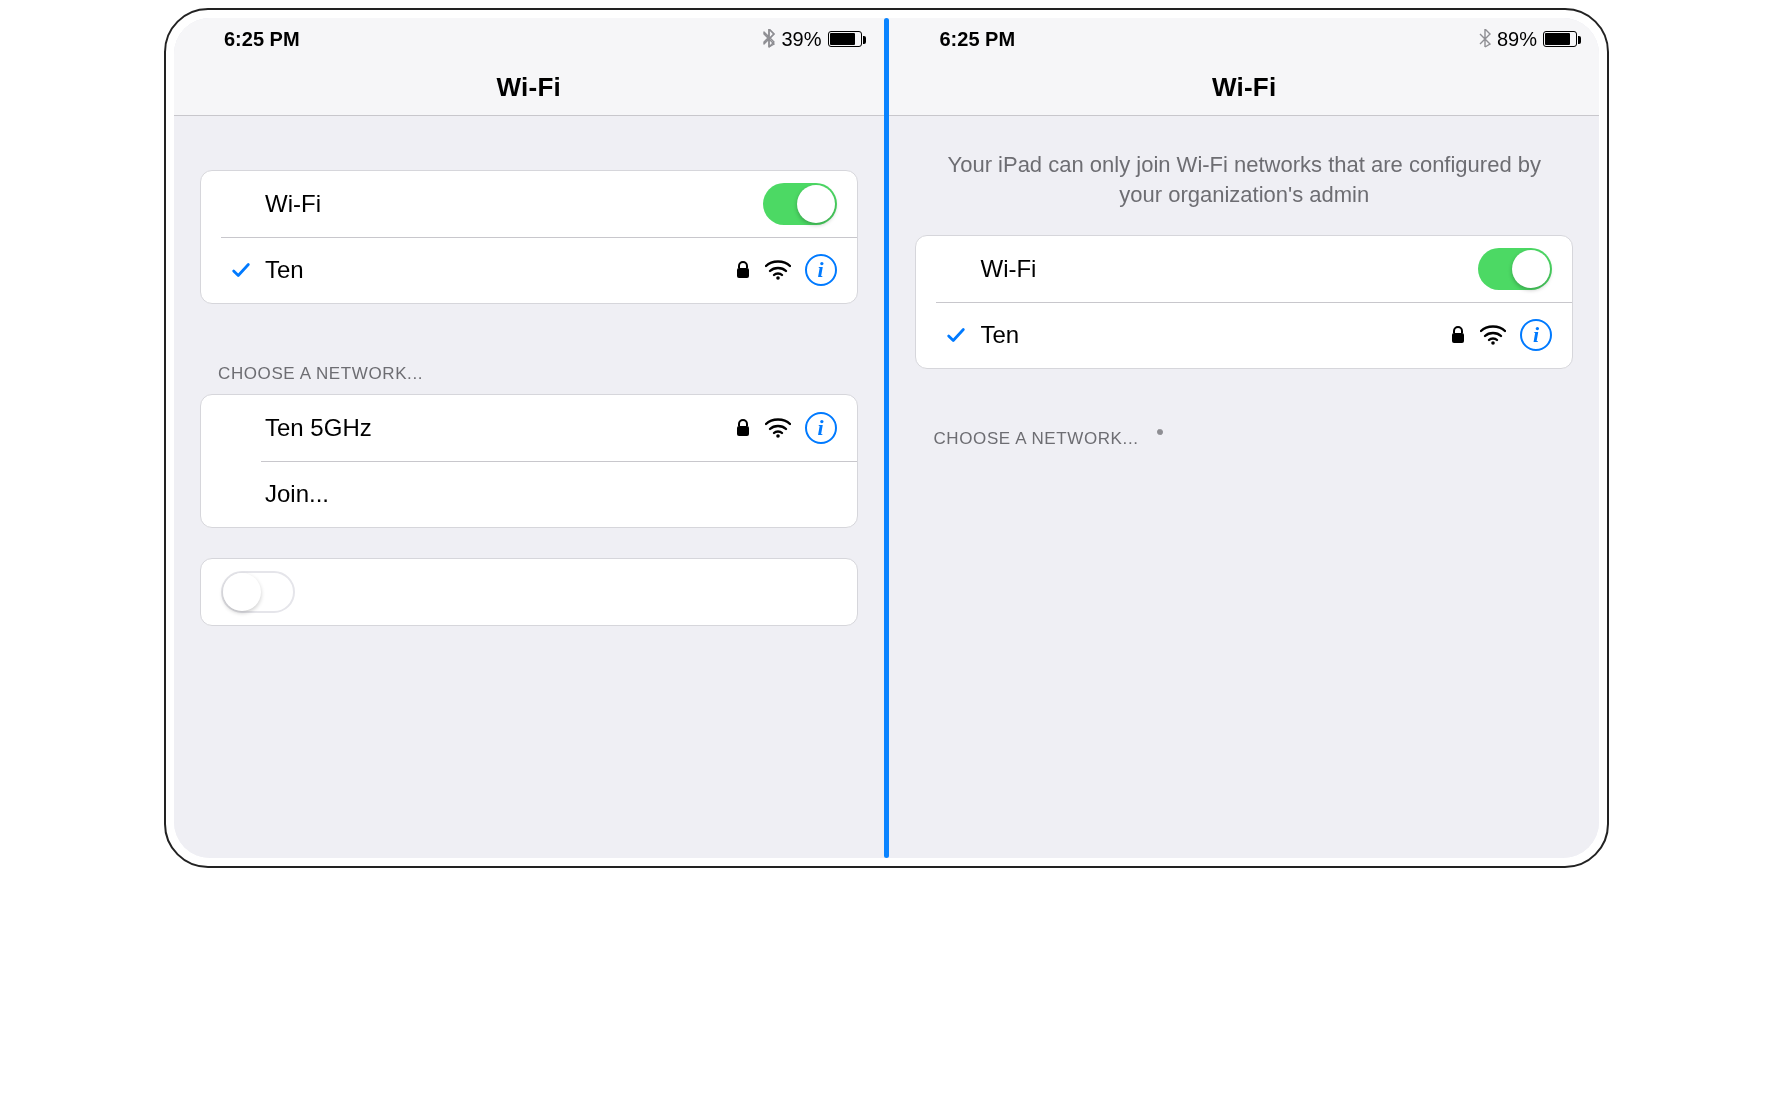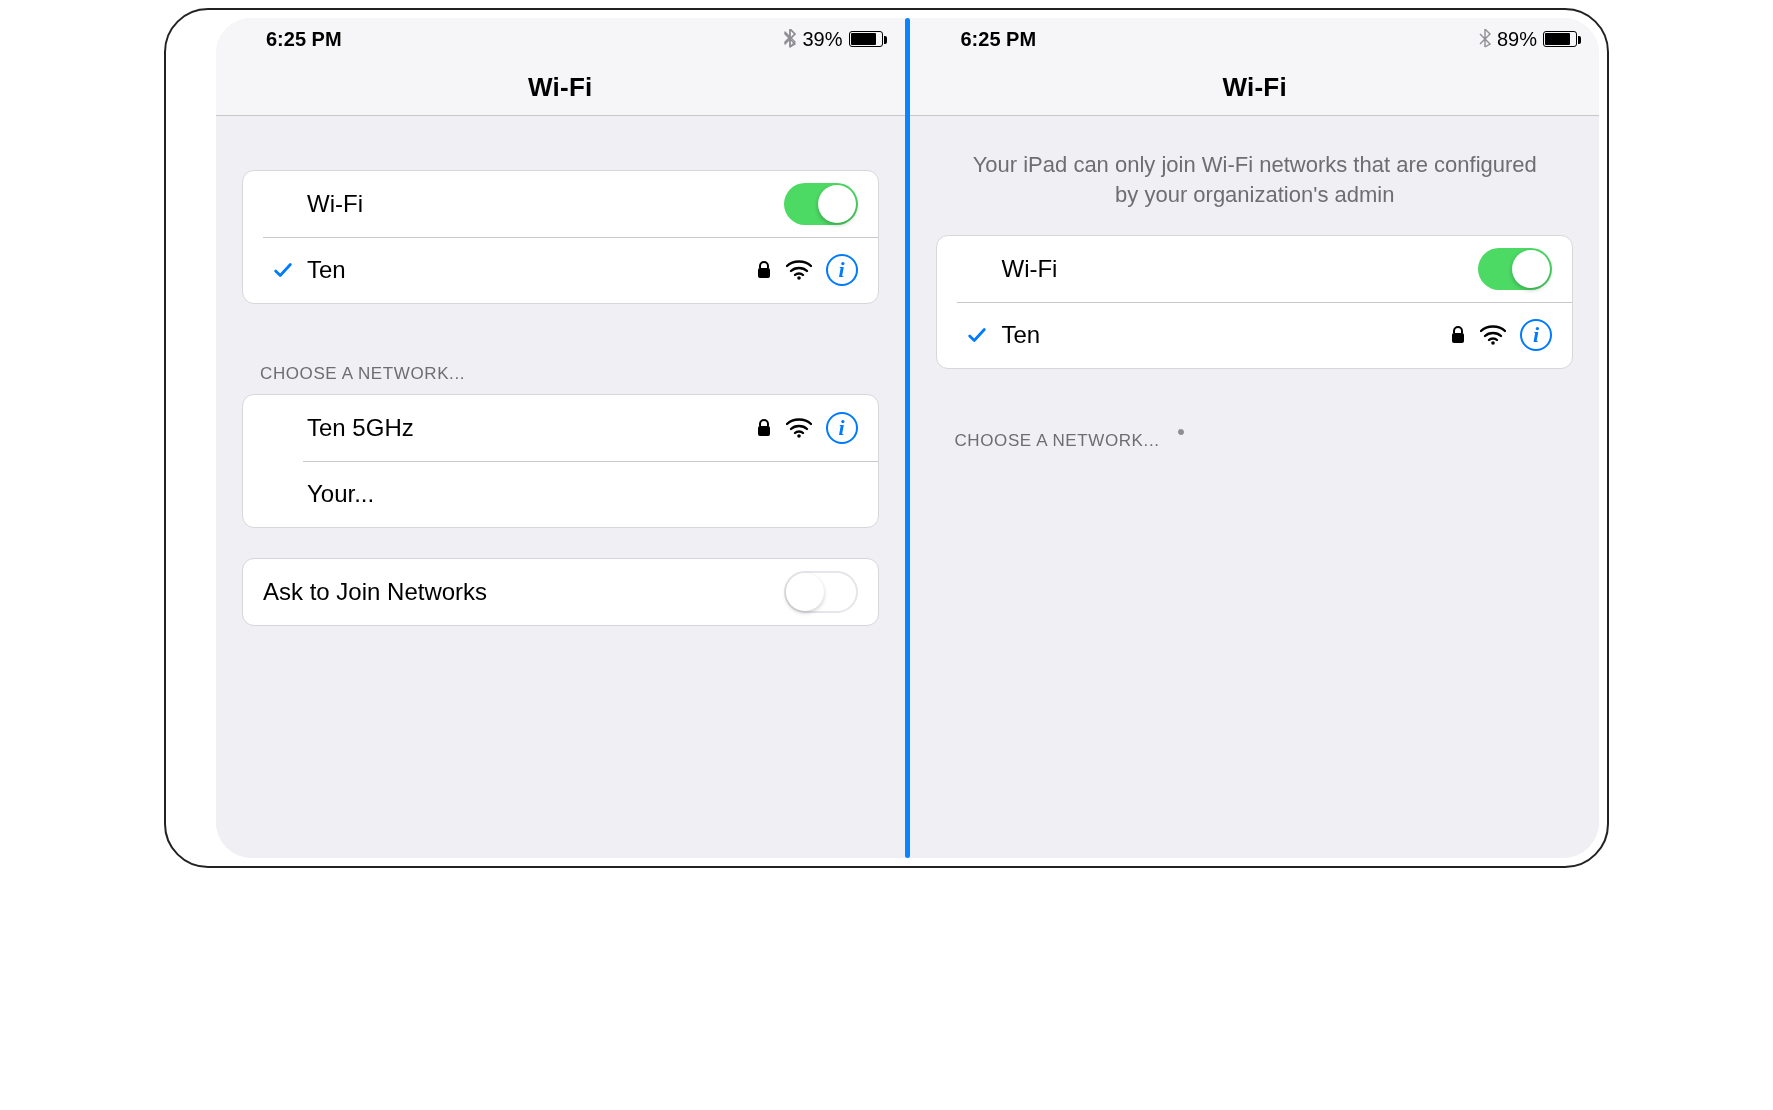--- a/index.html
+++ b/index.html
@@ -17,21 +17,20 @@
     padding: 8px;
     margin: 8px auto;
     background: #fff;
     position: relative;
   }
   .panes {
     display: flex;
     border-radius: 36px;
     overflow: hidden;
     background: #EFEFF4;
-    margin-left: 42px;
   }
   .pane {
     flex: 1 1 50%;
     background: #EFEFF4;
     display: flex;
     flex-direction: column;
     min-height: 840px;
   }
   .divider {
     width: 6px;
@@ -83,21 +82,21 @@
     border-bottom: 1px solid #c8c7cc;
     margin: 0 26px 0;
     border-radius: 12px;
     overflow: hidden;
   }
   .group.rounded { border: 1px solid #d6d6db; }
   .group + .section-header { margin-top: 30px; }
   .section-header {
     font-size: 17px; color: #6d6d72; letter-spacing: 0.6px;
     padding: 30px 44px 10px;
-    display: flex; align-items: flex-end; gap: 10px;
+    display: flex; align-items: flex-start; gap: 10px;
   }
   .row {
     display: flex; align-items: center;
     min-height: 66px;
     padding: 0 20px 0 20px;
     position: relative;
   }
   .row + .row::before {
     content: ""; position: absolute; left: 60px; right: 0; top: 0;
     height: 1px; background: #c8c7cc;
@@ -235,29 +234,28 @@
                     <path d="M5 11 C9 7 17 7 21 11" fill="none" stroke="#000" stroke-width="2.4" stroke-linecap="round"></path>
                     <path d="M9 15 C11 13 15 13 17 15" fill="none" stroke="#000" stroke-width="2.4" stroke-linecap="round"></path>
                     <circle cx="13" cy="18" r="1.8" fill="#000"></circle>
                   </svg>
               </span>
               <span class="info-icon">i</span>
             </div>
           </div>
           <div class="row">
             <div class="leading"></div>
-            <div class="label">Your...</div>
+            <div class="label">Join...</div>
             <div class="trailing"></div>
           </div>
         </div>
 
         <div class="spacer-sm"></div>
         <div class="group rounded">
           <div class="row no-indent" style="padding-left:20px;">
-            <div class="label" style="padding-left:0">Ask to Join Networks</div>
             <div class="trailing">
               <div class="toggle off">
                   <div class="knob"></div>
                 </div>
             </div>
           </div>
         </div>
       </div>
     </div>
 

